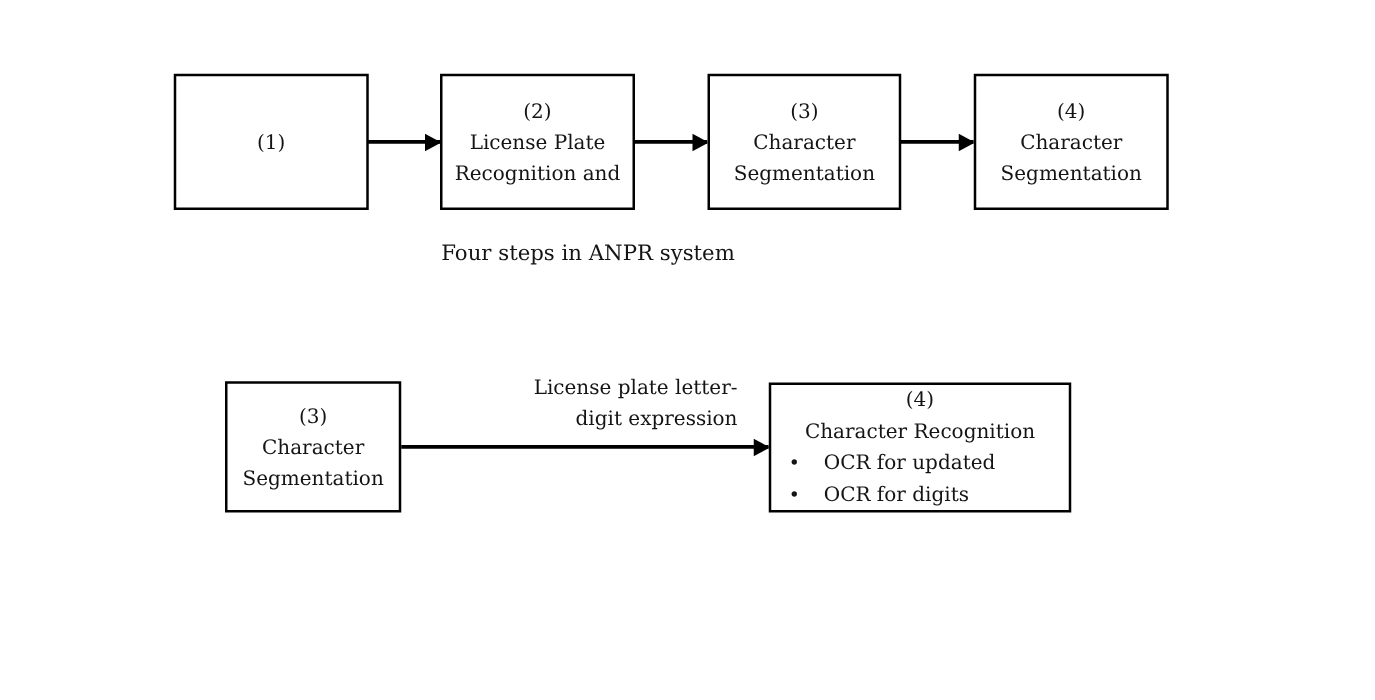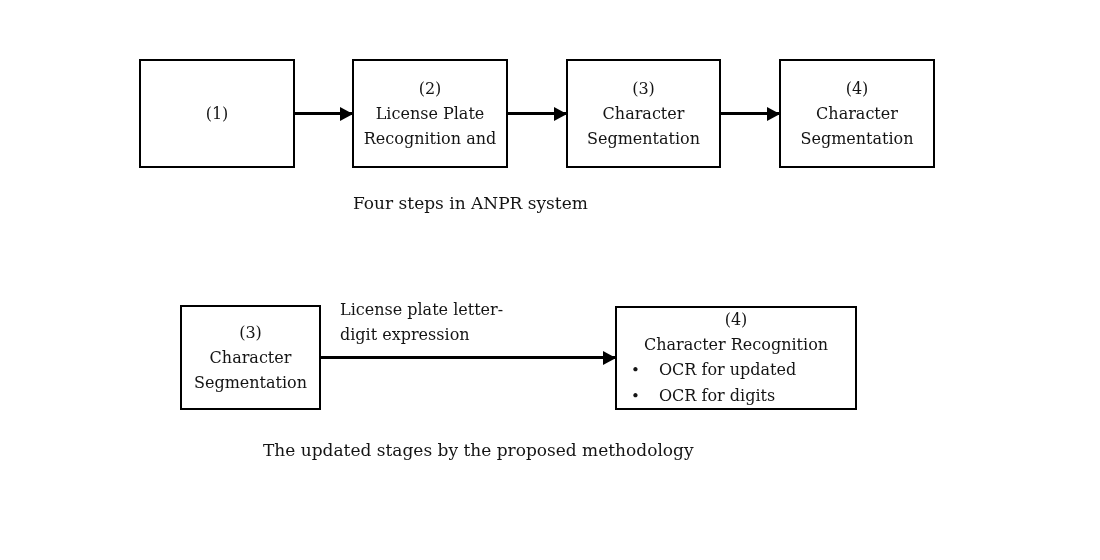--- a/index.html
+++ b/index.html
@@ -41,21 +41,21 @@
     border-top:7px solid transparent;
     border-bottom:7px solid transparent;
   }
   .caption{
     position:absolute;
     font-size:17px;
     white-space:nowrap;
   }
   .arrow-label{
     position:absolute;
-    text-align:left;
+    text-align:right;
     font-size:16px;
     line-height:25px;
   }
   
   .box-wide{padding:0 2px;}
   .bullets{
     list-style:none;
     margin:0;padding:0;
     width:100%;
     text-align:left;
@@ -129,15 +129,14 @@
         <span class="bullet">•</span>
         <span>OCR for updated</span>
       </li>
       <li>
         <span class="bullet">•</span>
         <span>OCR for digits</span>
       </li>
     </ul>
   </div>
 
-  <div class="caption" style="left:263px;top:440px">The updated stages by the proposed methodology</div>
 
 </div>
 
 </body></html>

